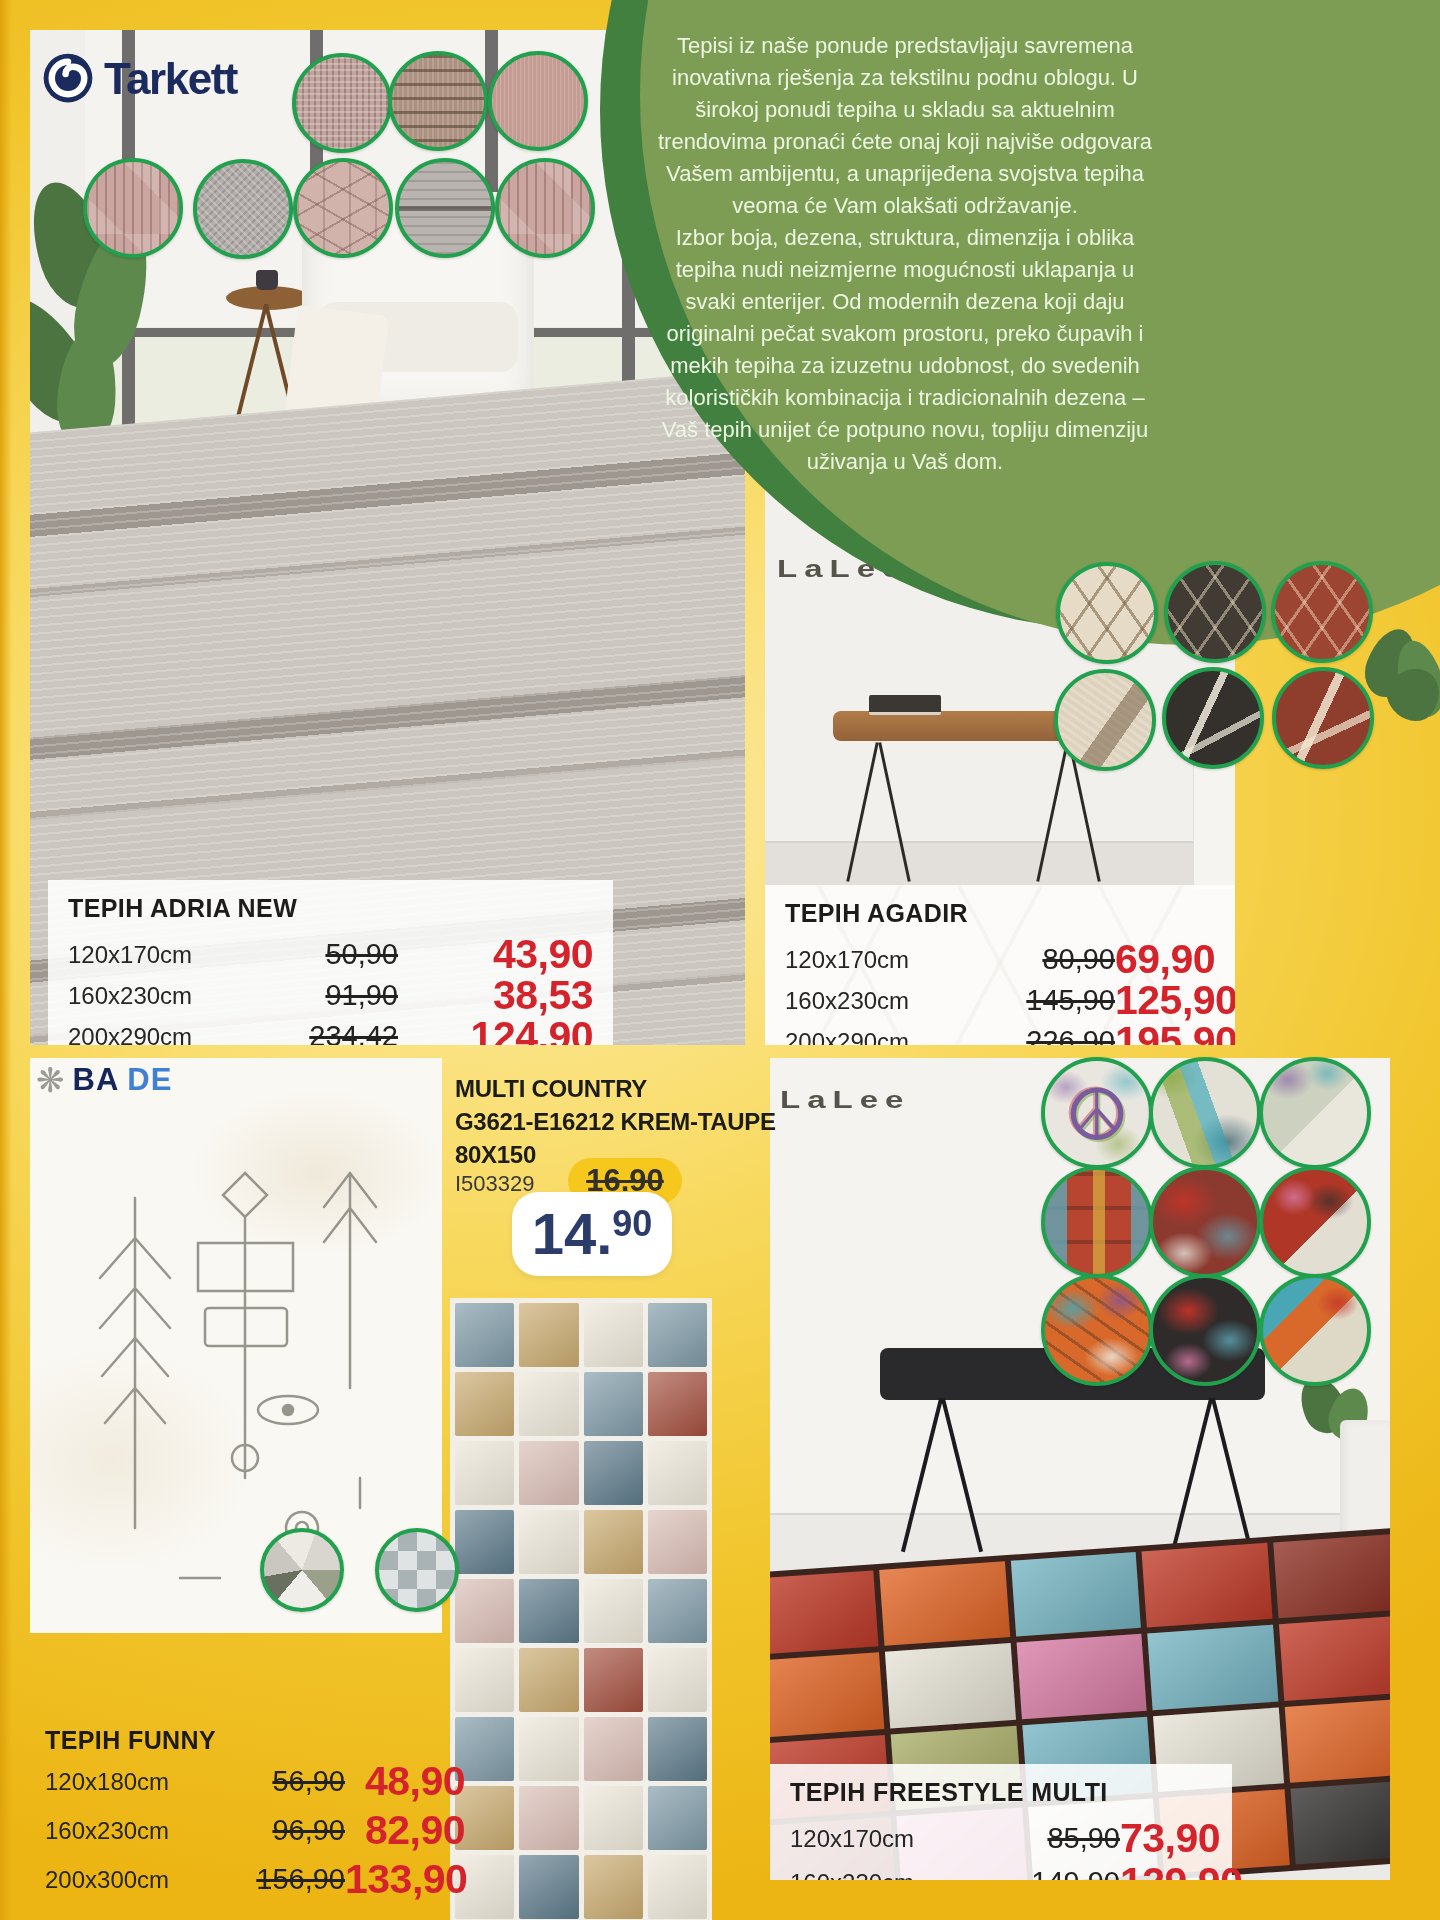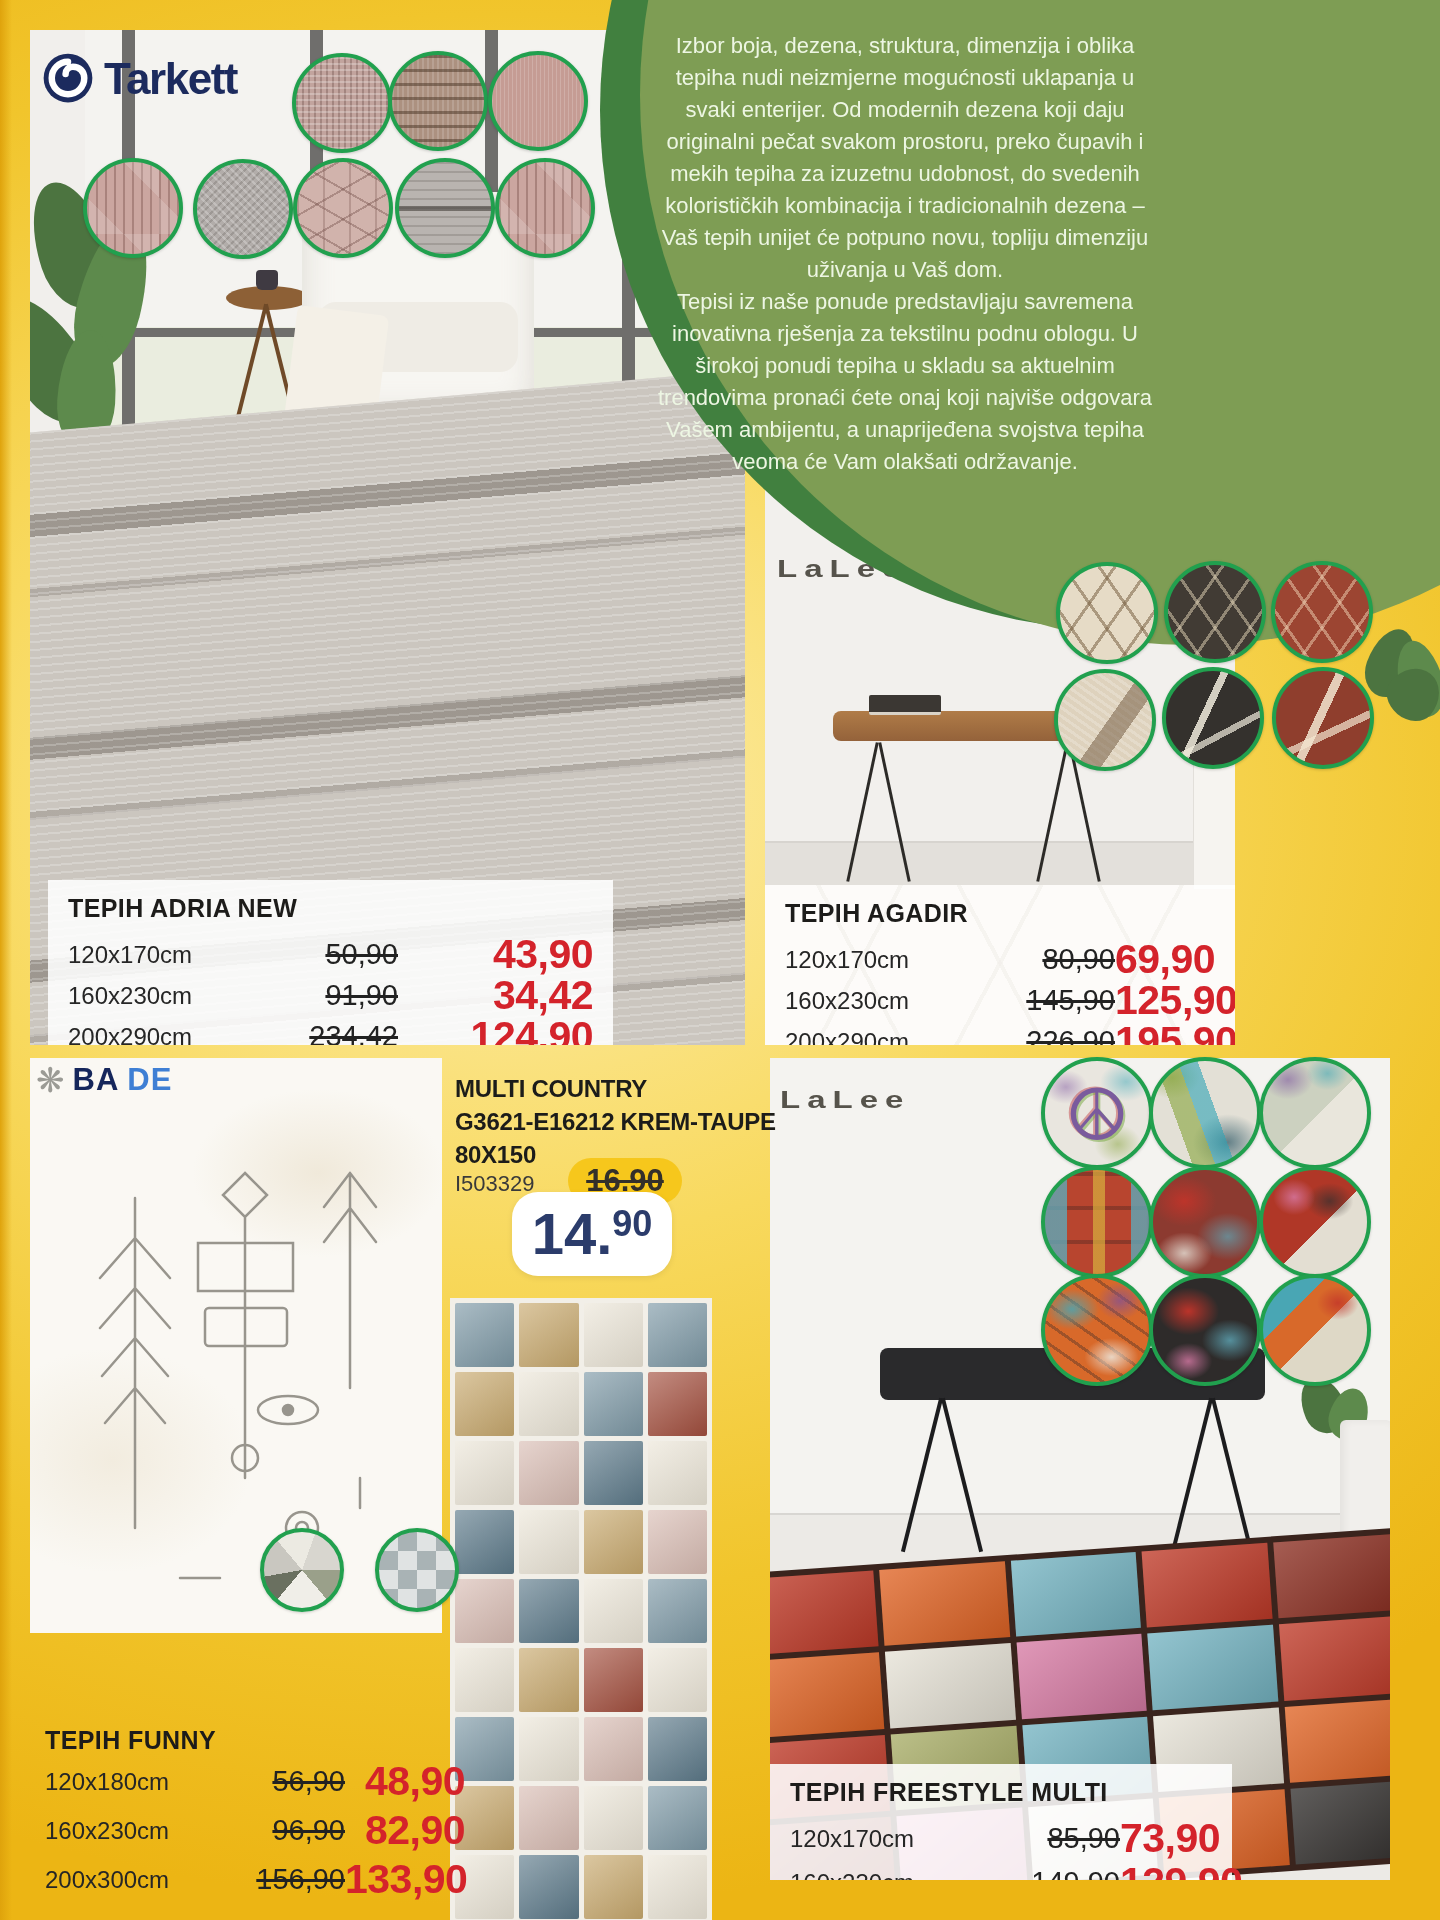--- a/index.html
+++ b/index.html
@@ -167,21 +167,21 @@
     <div class="price-panel adria-panel">
       <h3 class="ptitle">TEPIH ADRIA NEW</h3>
       <div class="prow">
         <span class="sz">120x170cm</span>
         <s class="old">50,90</s>
         <b class="new">43,90</b>
       </div>
       <div class="prow">
         <span class="sz">160x230cm</span>
         <s class="old">91,90</s>
-        <b class="new">34,42</b>
+        <b class="new">38,53</b>
       </div>
       <div class="prow">
         <span class="sz">200x290cm</span>
         <s class="old">234,42</s>
         <b class="new">124,90</b>
       </div>
     </div>
 
     <div class="brand-tarkett">
       <svg viewBox="0 0 32 32" width="52" height="52">
@@ -197,22 +197,22 @@
   <div class="sw md t3" style="left:488px;top:51px"></div>
   <div class="sw md t4" style="left:83px;top:158px"></div>
   <div class="sw md t5" style="left:193px;top:159px"></div>
   <div class="sw md t6" style="left:293px;top:158px"></div>
   <div class="sw md t7" style="left:395px;top:158px"></div>
   <div class="sw md t8" style="left:495px;top:158px"></div>
 
   <div class="blob-dark"></div>
   <div class="blob-main"></div>
   <div class="promo">
+    <p>Tepisi iz naše ponude predstavljaju savremena inovativna rješenja za tekstilnu podnu oblogu. U širokoj ponudi tepiha u skladu sa aktuelnim trendovima pronaći ćete onaj koji najviše odgovara Vašem ambijentu, a unaprijeđena svojstva tepiha veoma će Vam olakšati održavanje.</p>
     <p>Izbor boja, dezena, struktura, dimenzija i oblika tepiha nudi neizmjerne mogućnosti uklapanja u svaki enterijer. Od modernih dezena koji daju originalni pečat svakom prostoru, preko čupavih i mekih tepiha za izuzetnu udobnost, do svedenih kolorističkih kombinacija i tradicionalnih dezena – Vaš tepih unijet će potpuno novu, topliju dimenziju uživanja u Vaš dom.</p>
-    <p>Tepisi iz naše ponude predstavljaju savremena inovativna rješenja za tekstilnu podnu oblogu. U širokoj ponudi tepiha u skladu sa aktuelnim trendovima pronaći ćete onaj koji najviše odgovara Vašem ambijentu, a unaprijeđena svojstva tepiha veoma će Vam olakšati održavanje.</p>
   </div>
 
   <section class="photo agadir-photo">
     <div class="ag-floor"></div>
     <div class="ag-rug"></div>
     <div class="pillar"></div>
     <div class="bench"></div>
     <div class="book"></div>
     <div class="bench-leg" style="left:96px;top:286px;transform:rotate(12deg)"></div>
     <div class="bench-leg" style="left:128px;top:286px;transform:rotate(-12deg)"></div>

